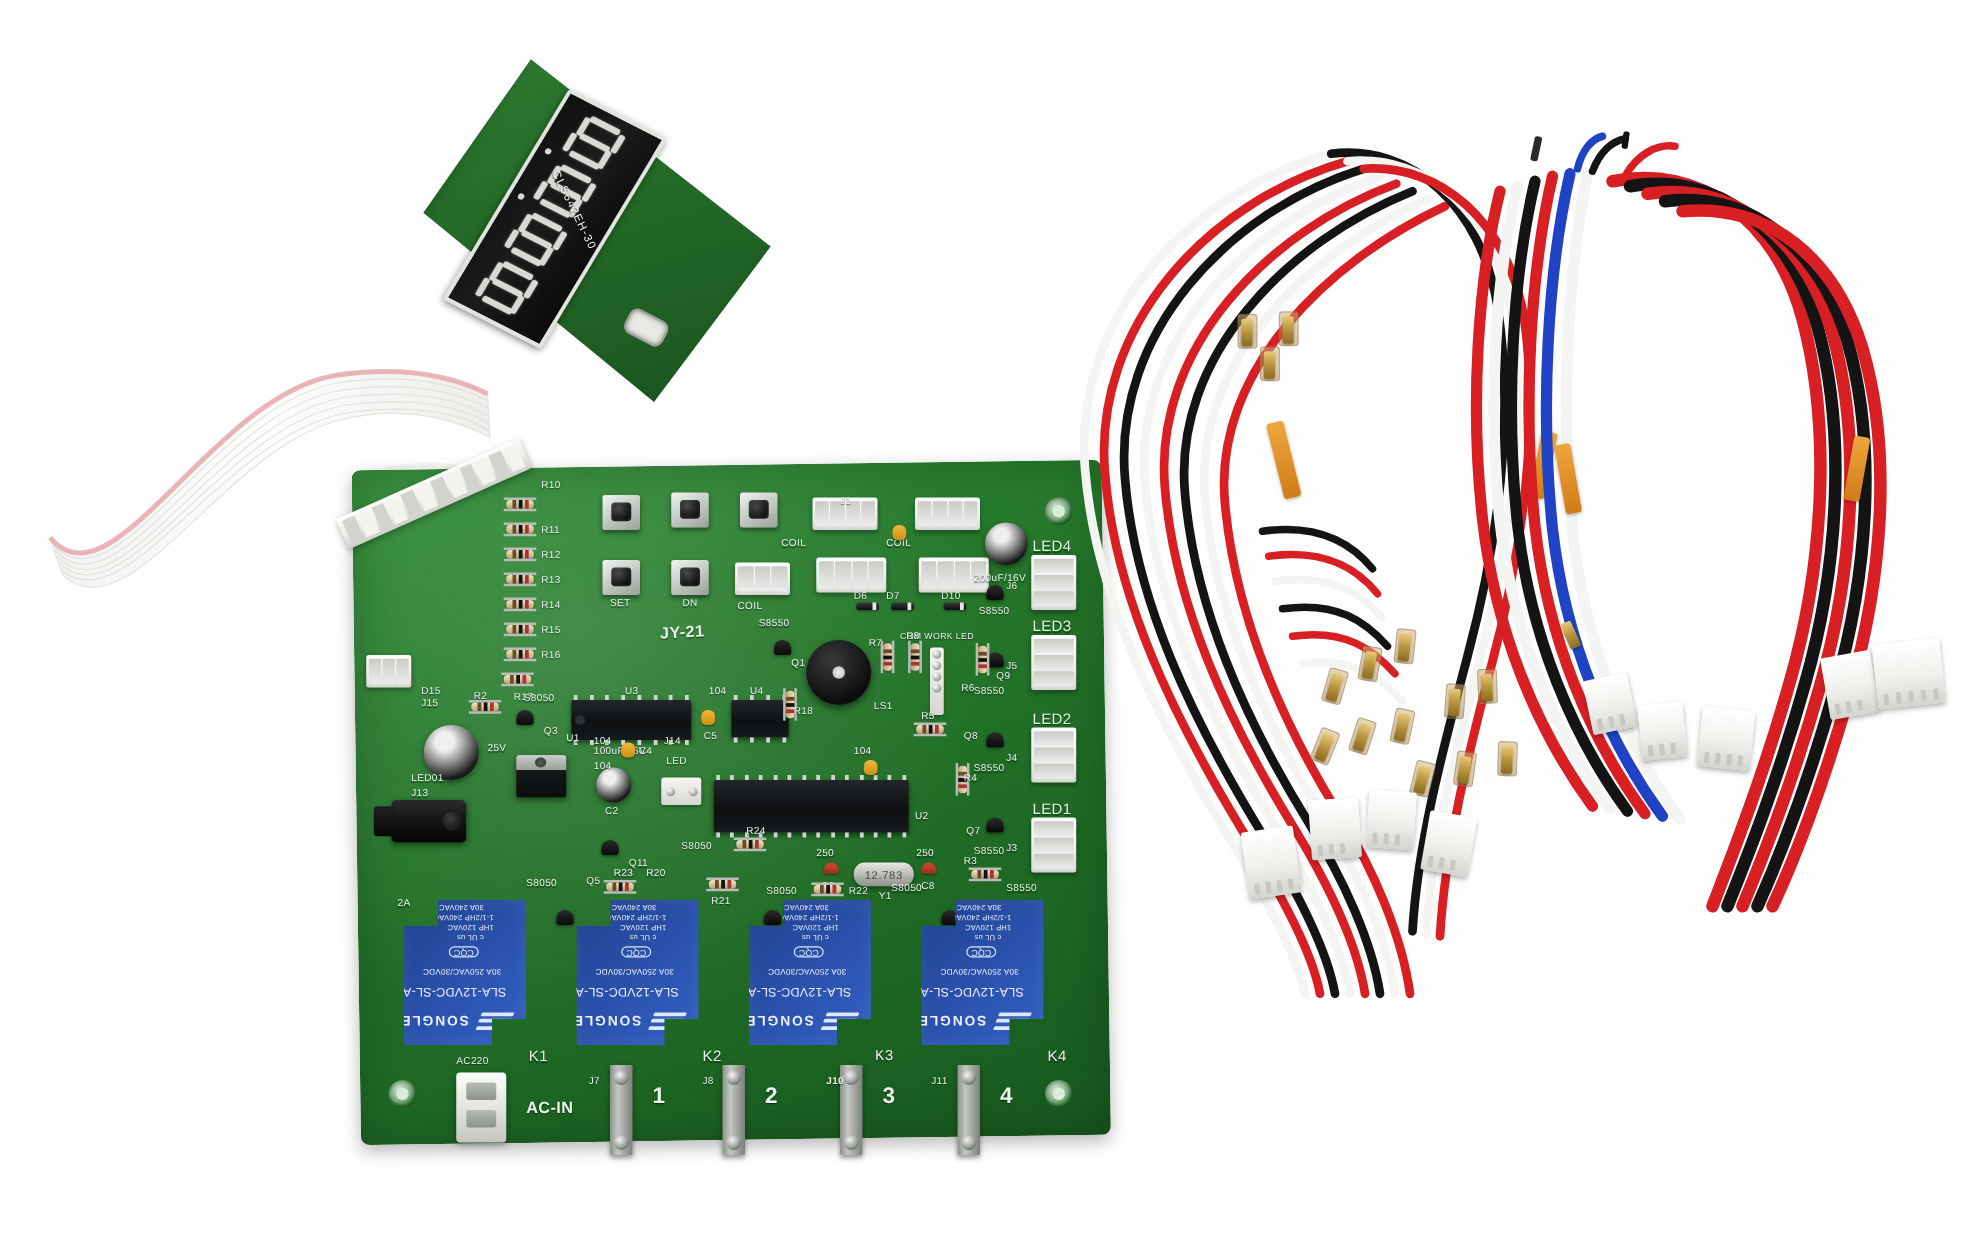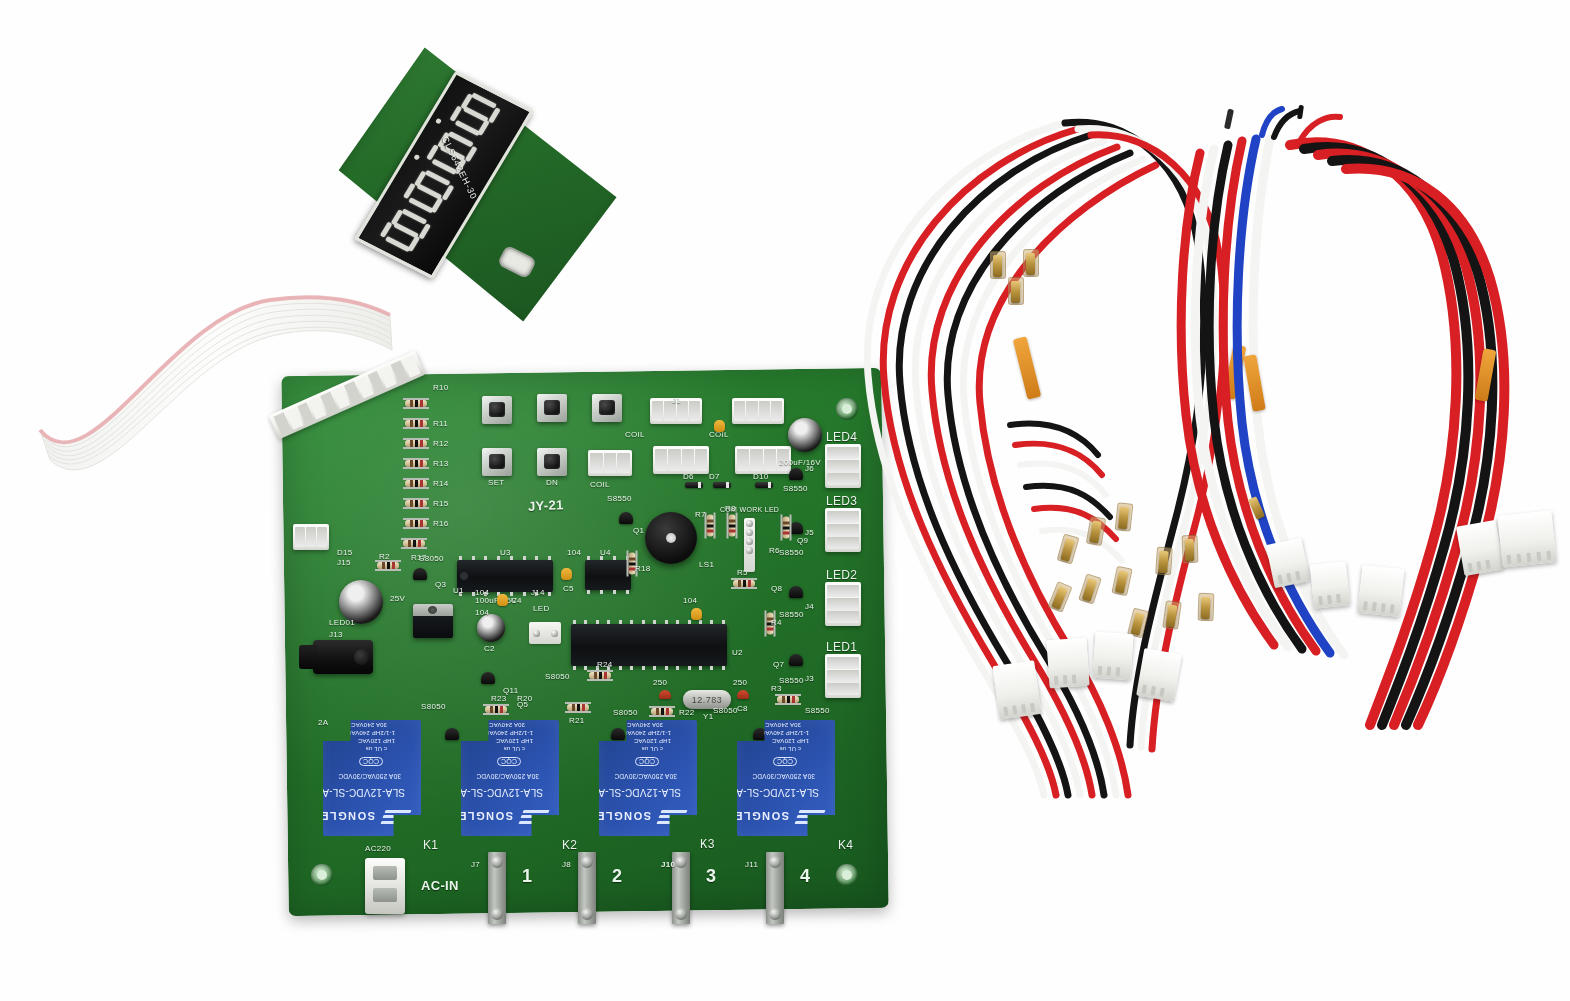--- a/index.html
+++ b/index.html
@@ -826,21 +826,21 @@
         <b class="b3"></b>
       </div>
     <div class="silk" style="left:312px;top:288px;">R24</div>
     <div class="silk" style="left:260px;top:300px;">S8050</div>
     <div class="silk" style="left:328px;top:336px;">S8050</div>
     <div class="silk" style="left:428px;top:334px;">S8050</div>
     <div class="silk" style="left:520px;top:334px;">S8550</div>
     <div class="trans" style="left:160px;top:356px;"></div>
     <div class="silk" style="left:40px;top:386px;">Q3</div>
     <div class="trans" style="left:326px;top:356px;"></div>
-    <div class="silk" style="left:184px;top:328px;margin-left:48px;">Q5</div>
+    <div class="silk" style="left:184px;top:328px;">Q5</div>
     <div class="trans" style="left:468px;top:356px;"></div>
     <div class="silk" style="left:458px;top:372px;">Q6</div>
     <div class="silk" style="left:33px;top:346px;">2A</div>
 
     <div class="relay" style="left:38px;top:348px;">
       <div class="logo" style="left:10px;top:12px;">
           <i></i>
           <i></i>
           <i></i>
         </div>

